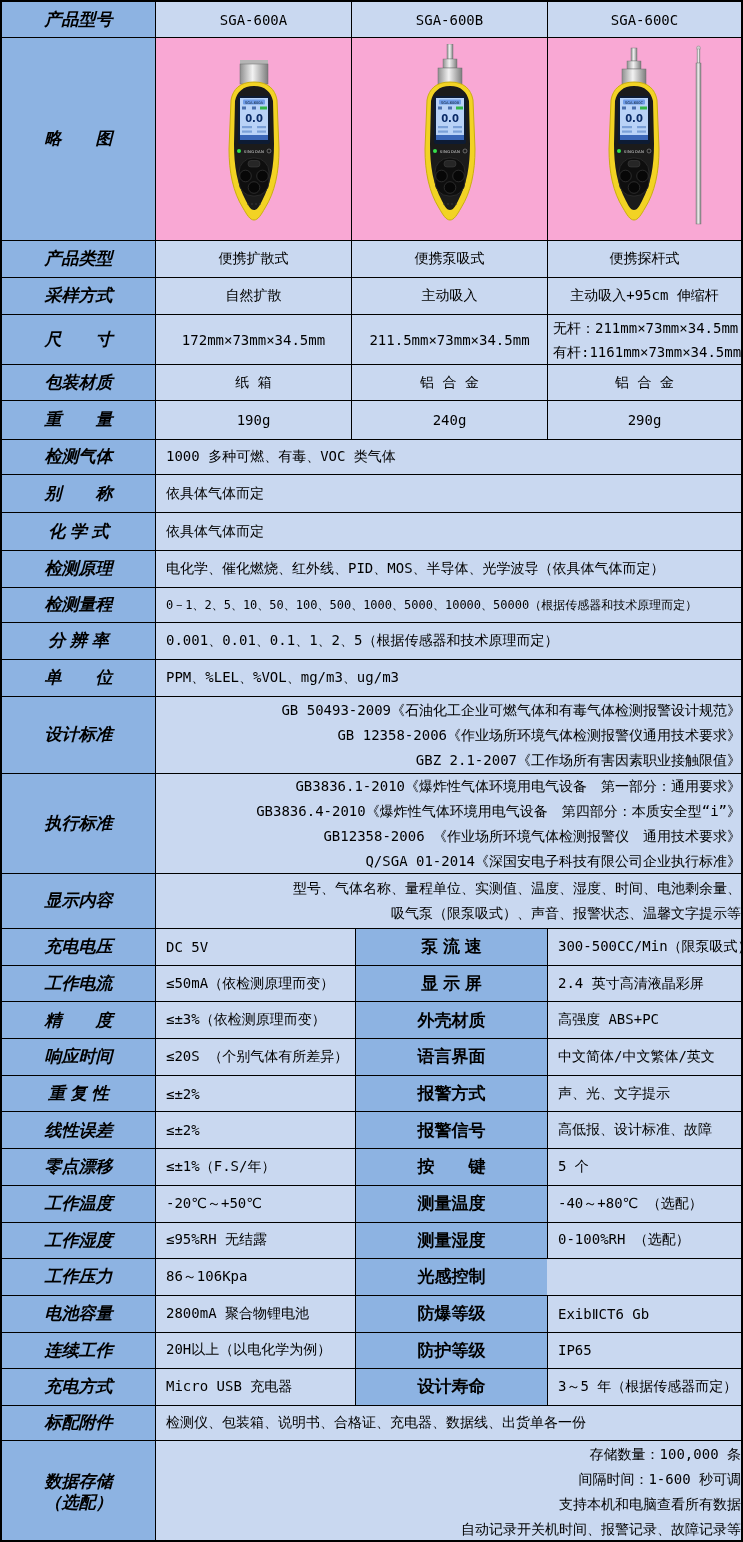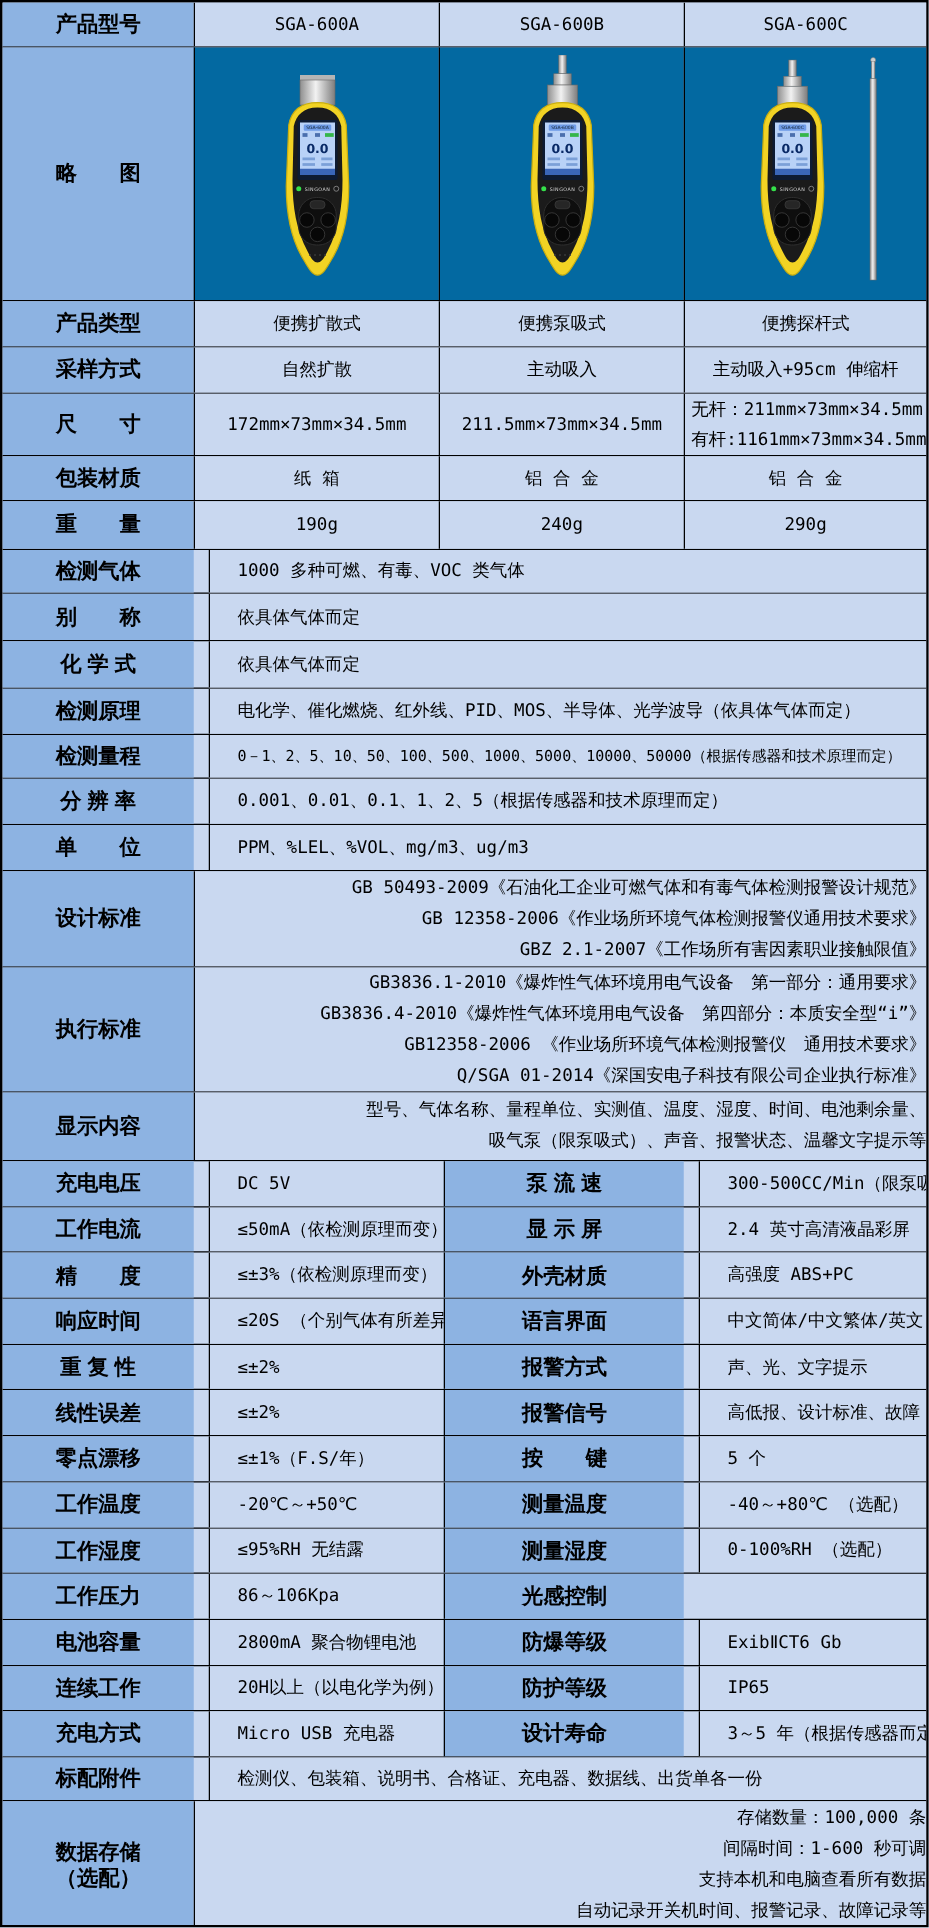--- a/index.html
+++ b/index.html
@@ -9,38 +9,38 @@
     border: 2px solid #000;
     background: #c9d8f0;
     overflow: hidden;
   }
   .row { display: grid; border-top: 1px solid #000; }
   .row:first-child { border-top: none; }
   .cols-4   { grid-template-columns: 153px 196px 196px 1fr; }
   .cols-2   { grid-template-columns: 153px 1fr; }
   .cols-dual{ grid-template-columns: 153px 200px 192px 1fr; }
   .cell { border-left: 1px solid #000; display: flex; align-items: center; justify-content: center; overflow: hidden; }
-  .cell:first-child { border-left: none; }
+  .cell:first-child { border-left: none; font-style: italic; }
   .lab {
     background: #8db3e2;
     font-weight: bold; font-size: 17px; color: #000;
     text-align: center; line-height: 1.25;
     flex-direction: column;
   }
   .val {
     background: #c9d8f0;
     font-family: "DejaVu Sans Mono", "DejaVu Sans", sans-serif;
     font-size: 14px; color: #000;
     white-space: nowrap;
   }
-  .val.left { justify-content: flex-start; padding-left: 22px; margin-left: 12px; }
+  .val.left { justify-content: flex-start; padding-left: 10px; }
   .val.small { font-size: 12px; }
   .val.lines { flex-direction: column; align-items: flex-end; justify-content: center; padding-left: 9px; }
   .val.lines div { line-height: 25px; white-space: nowrap; }
-  .imgcell { background: #0369a1; border-left: 1px solid #000; display: flex; align-items: center; justify-content: center; }
+  .imgcell { background: #f9a8d4; border-left: 1px solid #000; display: flex; align-items: center; justify-content: center; }
   
   .h35{height:35px}.h36{height:36px}.h37{height:37px}.h38{height:38px}.h39{height:39px}
   .h50{height:50px}.h55{height:55px}.h77{height:77px}.h100{height:100px}
   .h104{height:104px}.h203{height:203px}.hdual{height:36.7px}
   .dim-c { flex-direction: column; align-items: flex-start; justify-content: center; padding-left: 5px; }
   .dim-c div { line-height: 24px; }
   svg text { font-family: "DejaVu Sans", sans-serif; }
 </style>
 </head>
 <body>

